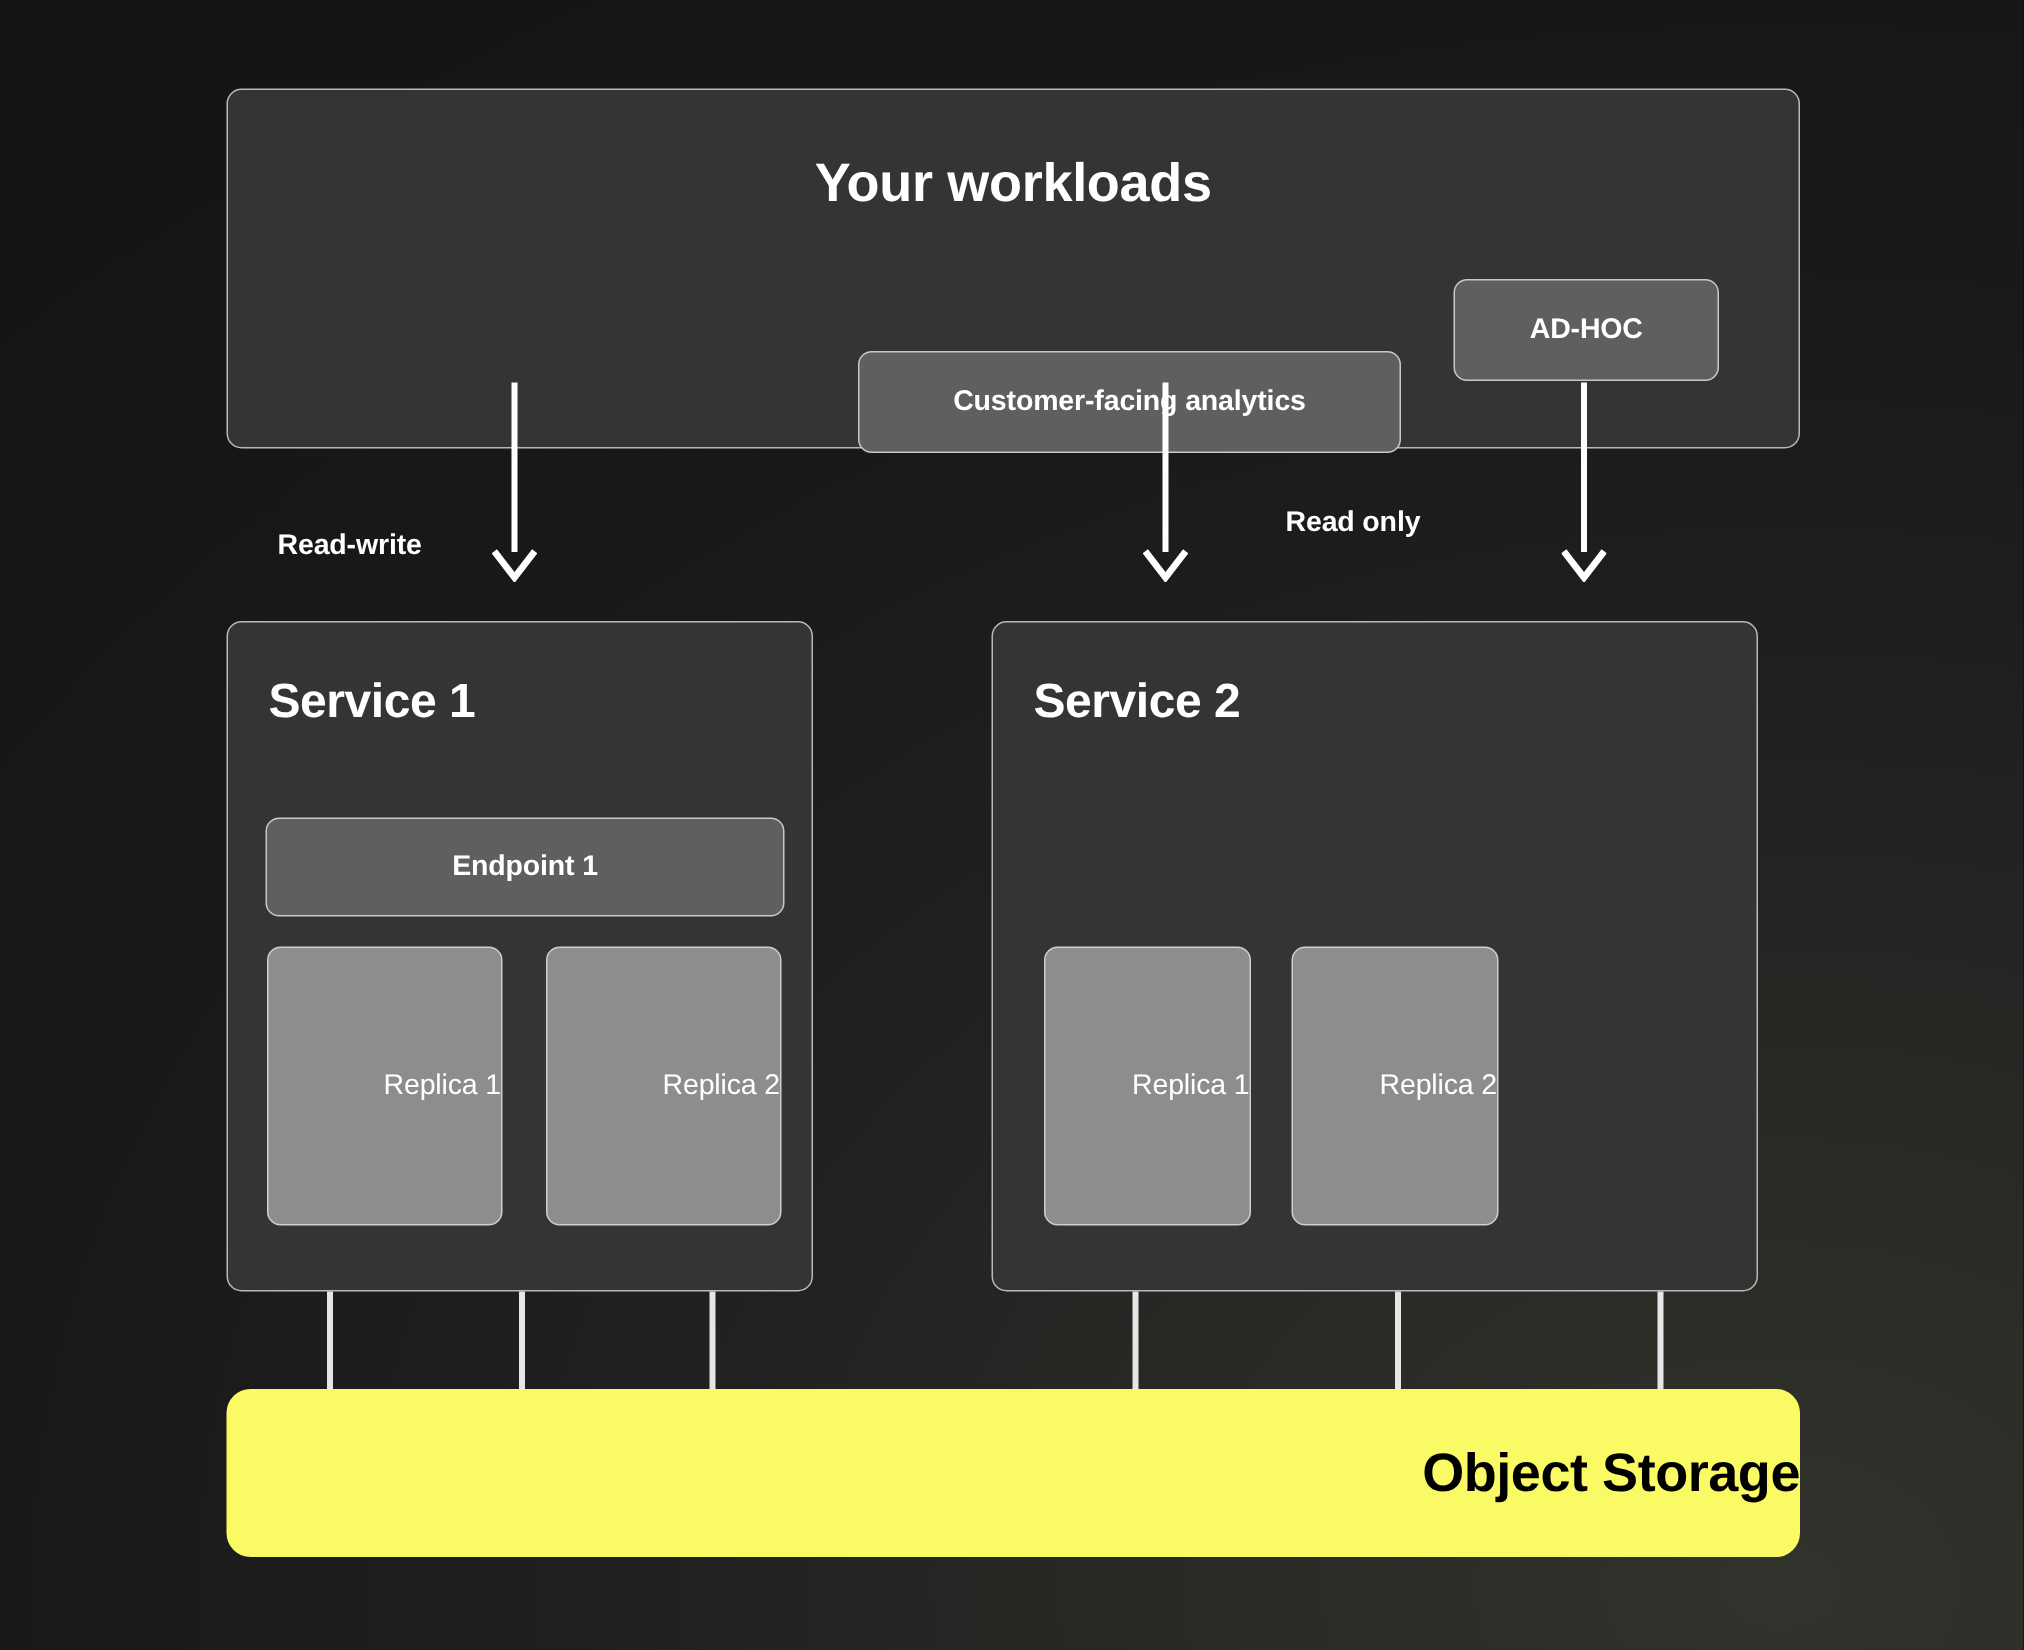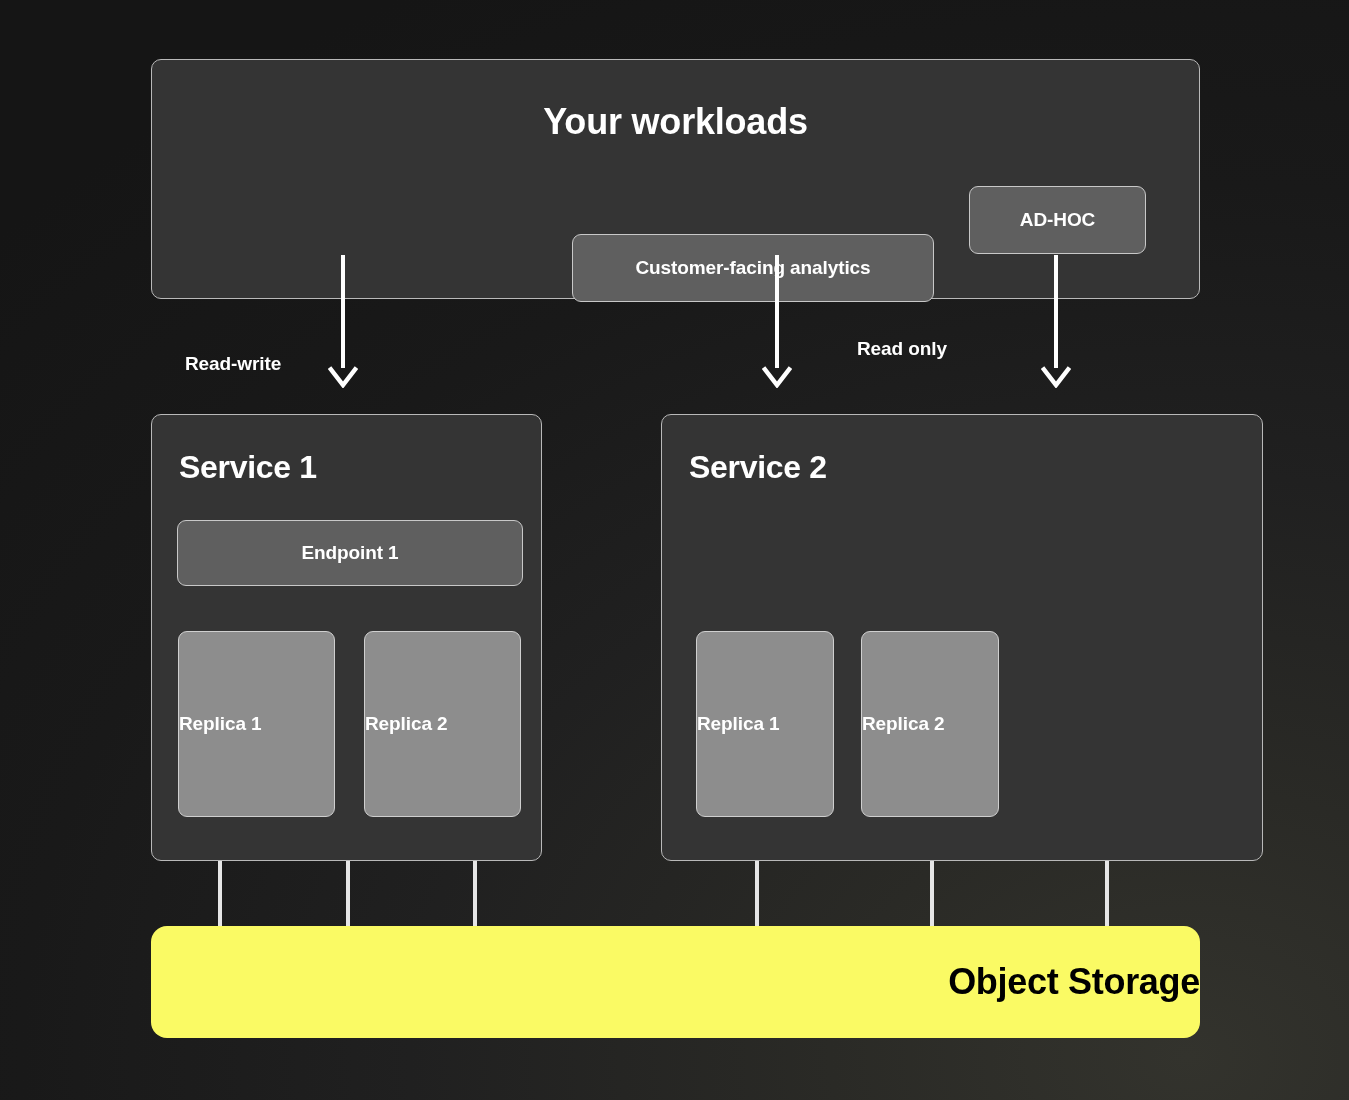--- a/index.html
+++ b/index.html
@@ -89,21 +89,21 @@
   
   #service1-panel {
     left: 151px;
     top: 414px;
     width: 391px;
     height: 447px;
   }
   #service2-panel {
     left: 661px;
     top: 414px;
-    width: 602px;
+    width: 511px;
     height: 447px;
   }
   .service-title {
     position: absolute;
     left: 27px;
     top: 34px;
     color: #ffffff;
     font-size: 32px;
     font-weight: bold;
     letter-spacing: -0.3px;
@@ -116,43 +116,44 @@
     border-radius: 9px;
     box-sizing: border-box;
     height: 66px;
     display: flex;
     align-items: center;
     justify-content: center;
     color: #ffffff;
     font-size: 19px;
     font-weight: bold;
     letter-spacing: -0.1px;
+    margin-top: 25px;
   }
   #endpoint1-box { left: 25px; top: 105px; width: 346px; }
   #endpoint2-box { left: 34px; top: 105px; width: 472px; }
 
   .replica-box {
     position: absolute;
     top: 216px;
     height: 186px;
     background: #8d8d8d;
     border: 1.5px solid #cfcfcf;
     border-radius: 9px;
     box-sizing: border-box;
   }
   .replica-label {
     position: absolute;
     left: 0;
     top: 50%;
     transform: translateY(-50%);
     width: 100%;
-    text-align: left;
-    color: #ffffff;
-    font-size: 19px;
-    font-weight: bold;
+    text-align: right;
+    color: #ffffff;
+    font-size: 19px;
+    font-weight: normal;
     letter-spacing: -0.1px;
   }
   
   #s1-rep-0 { left: 26px;  width: 157px; }
   #s1-rep-1 { left: 212px; width: 157px; }
   
   #s2-rep-0 { left: 34px;  width: 138px; }
   #s2-rep-1 { left: 199px; width: 138px; }
   #s2-rep-2 { left: 364px; width: 141px; }
 

